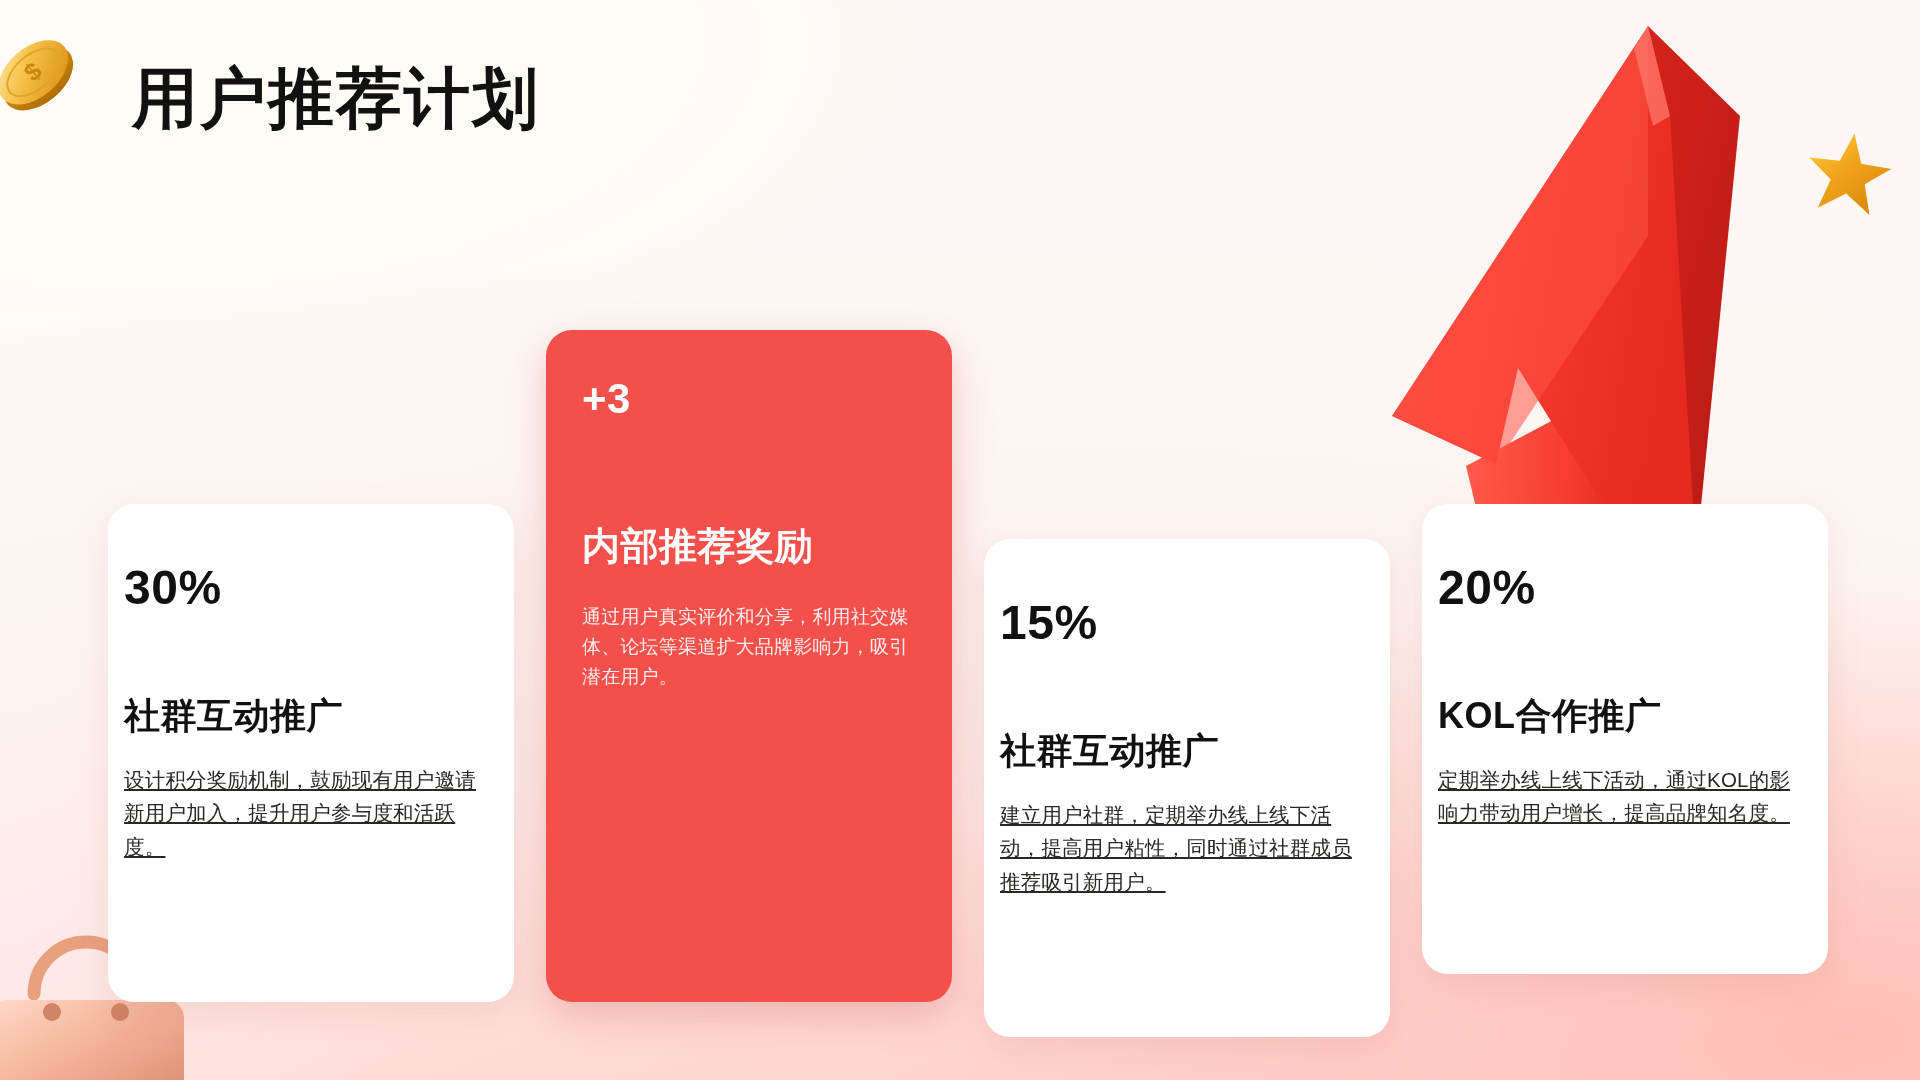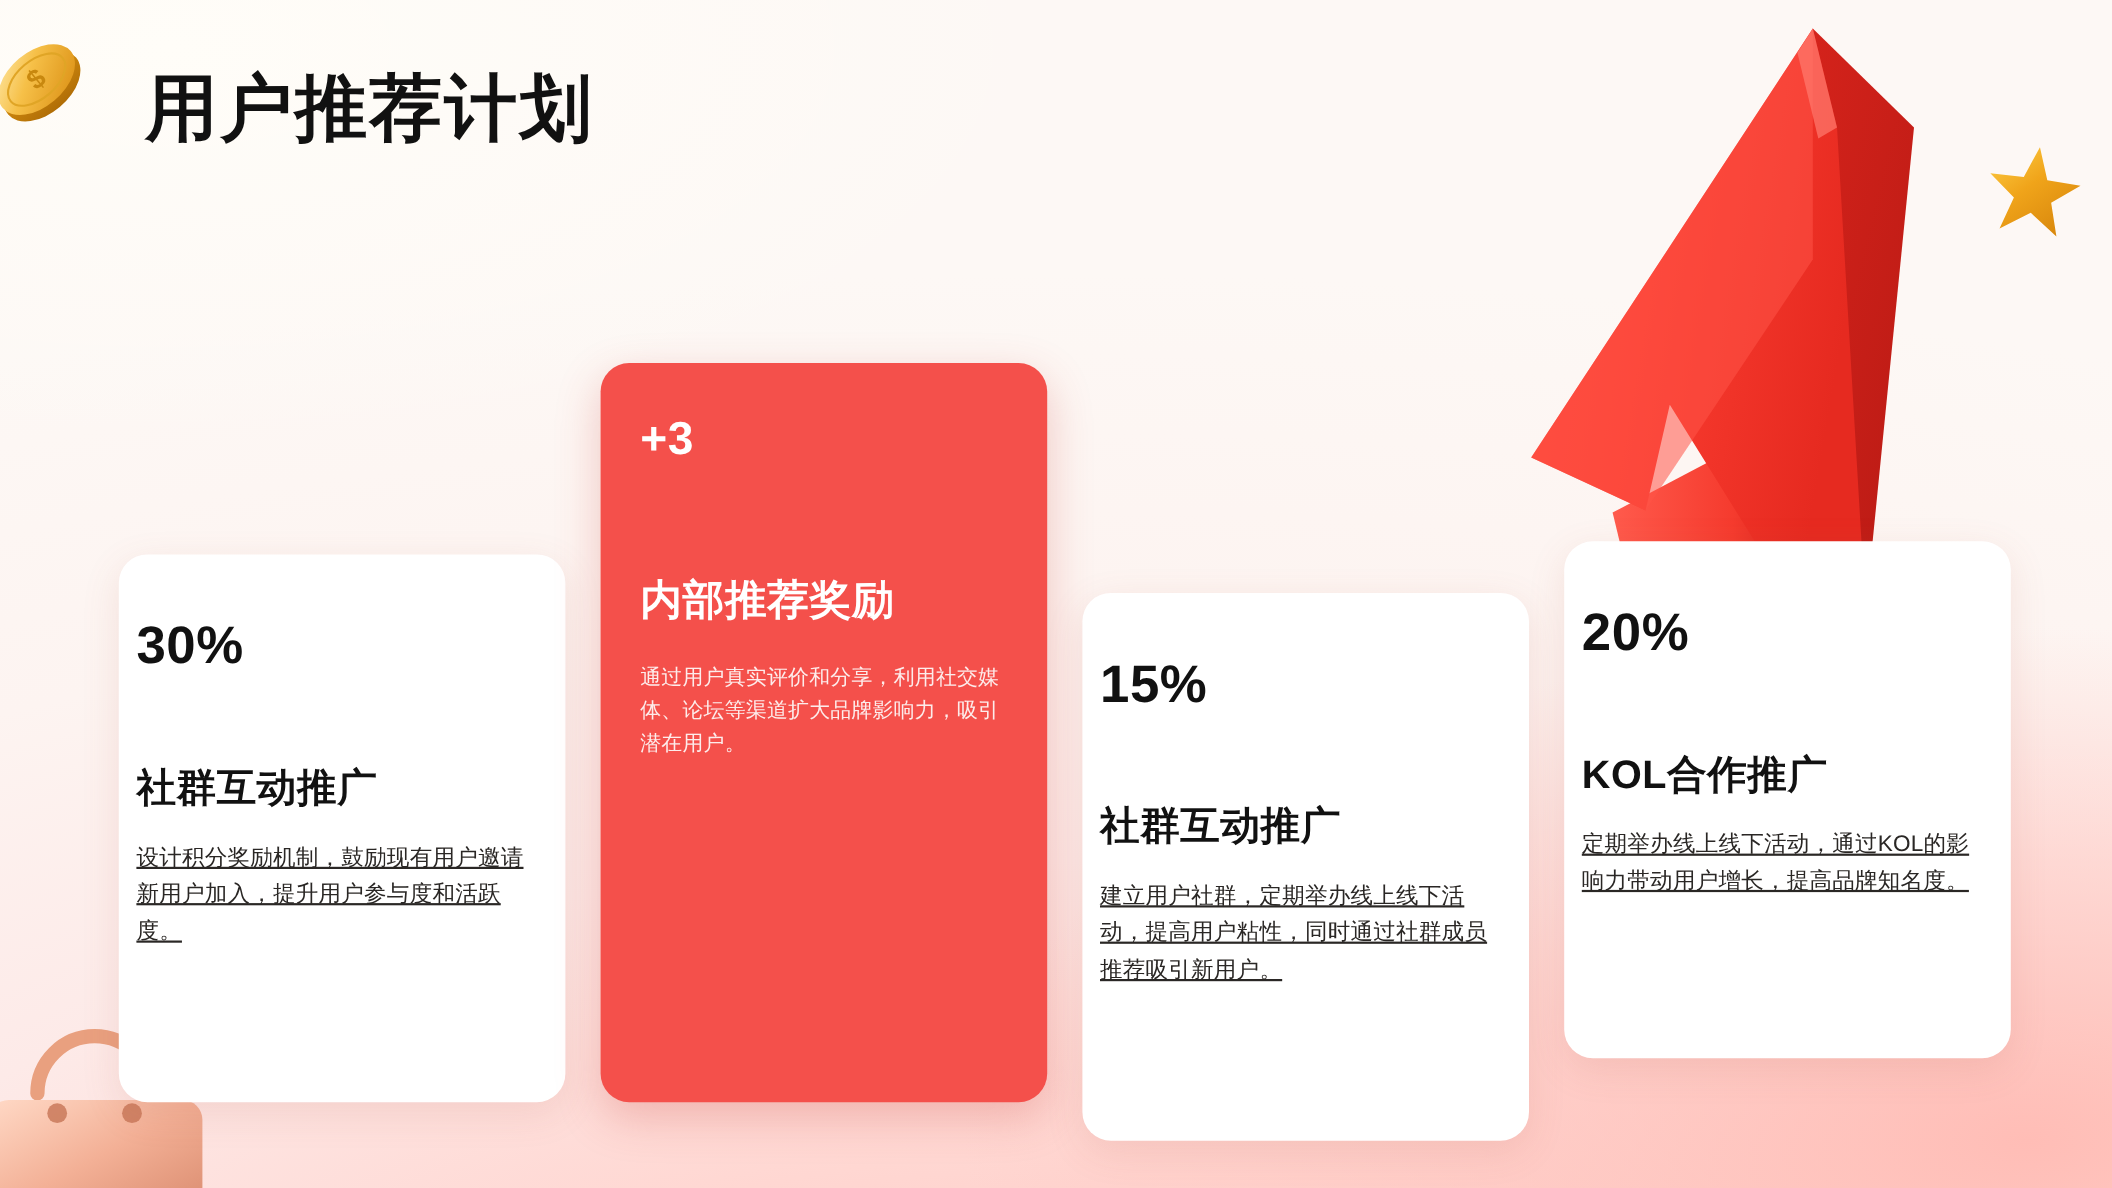--- a/index.html
+++ b/index.html
@@ -113,21 +113,21 @@
   }
   .card.accent {
     background: #f4504b;
     box-shadow: 0 14px 40px rgba(200, 60, 55, 0.26);
   }
 
   
   .card-1 { left: 108px;  top: 504px; width: 406px; height: 498px; }
   .card-2 { left: 546px;  top: 330px; width: 406px; height: 672px; }
   .card-3 { left: 984px;  top: 504px; width: 406px; height: 498px; margin-top: 35px; }
-  .card-4 { left: 1422px; top: 492px; width: 406px; height: 470px; }
+  .card-4 { left: 1422px; top: 504px; width: 406px; height: 470px; }
 
   .card-inner {
     position: relative;
     height: 100%;
     padding: 42px 36px 36px 16px;
     box-sizing: border-box;
     display: flex;
     flex-direction: column;
   }
   .card-2 .card-inner { padding: 44px 36px 36px 36px; }

